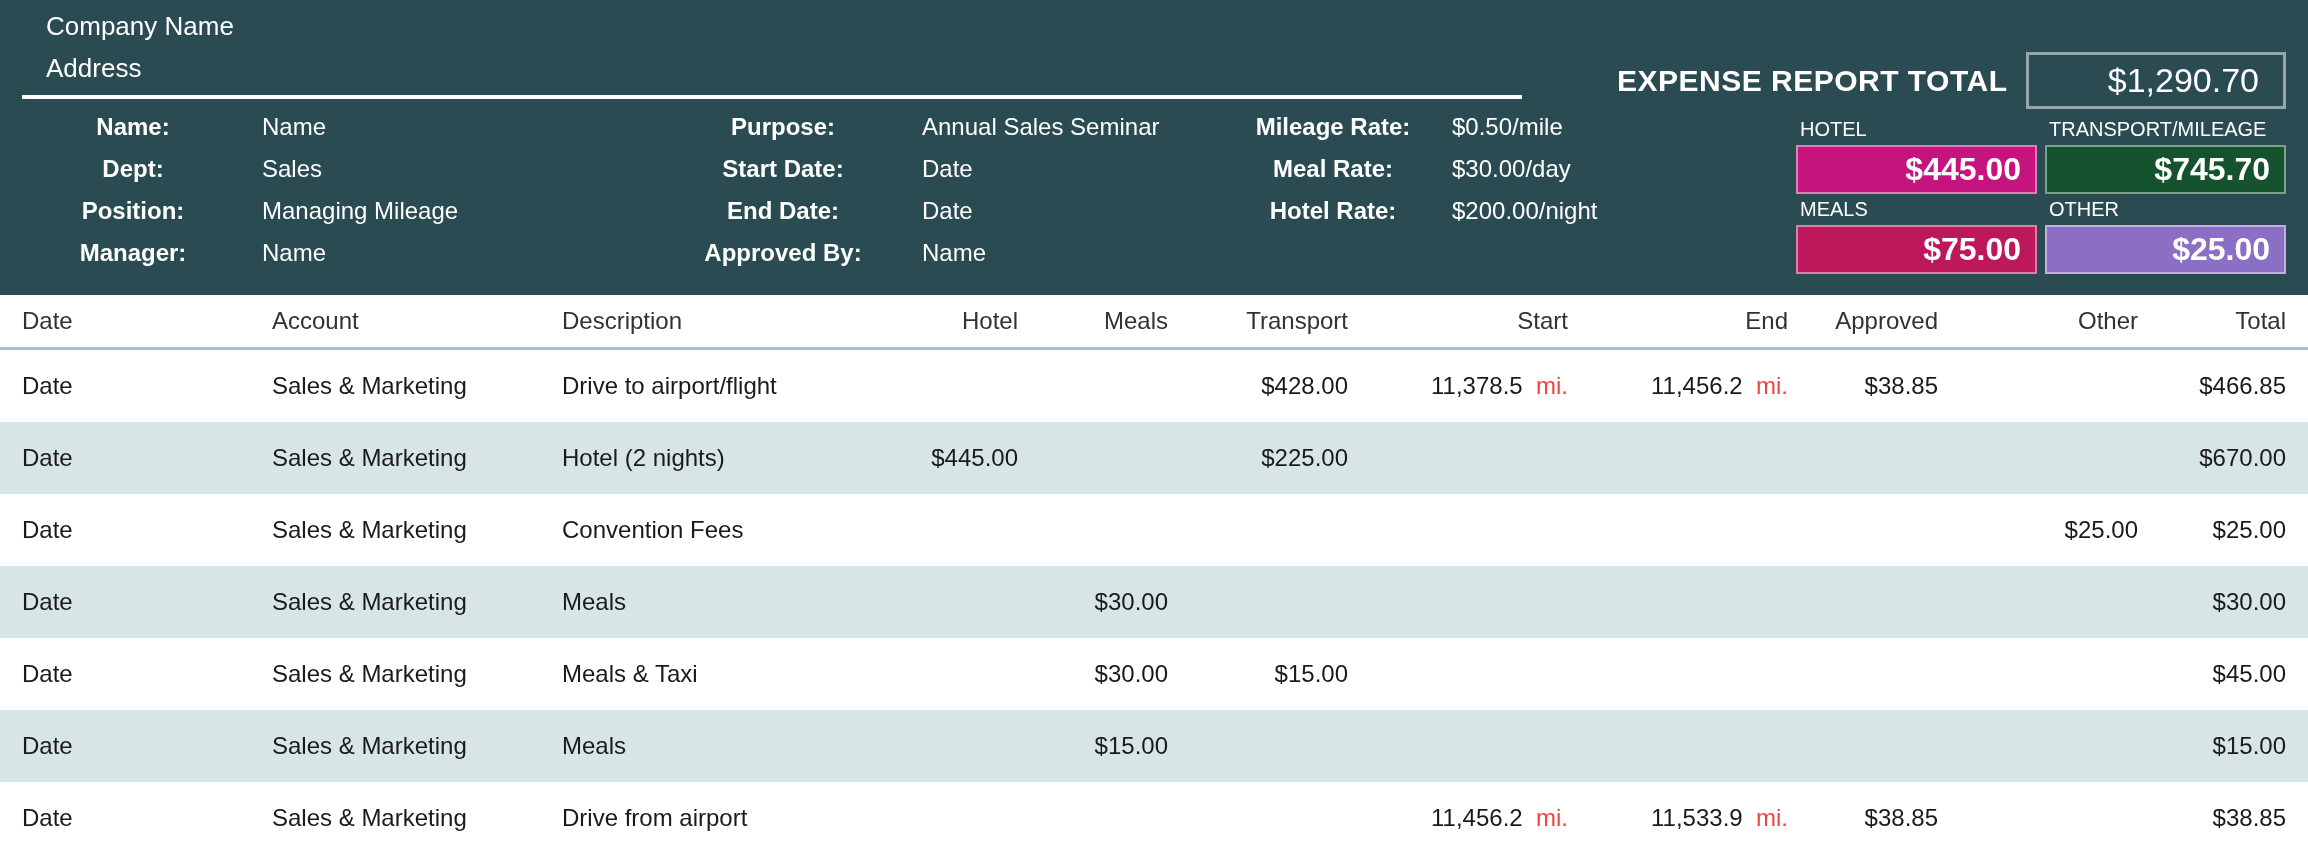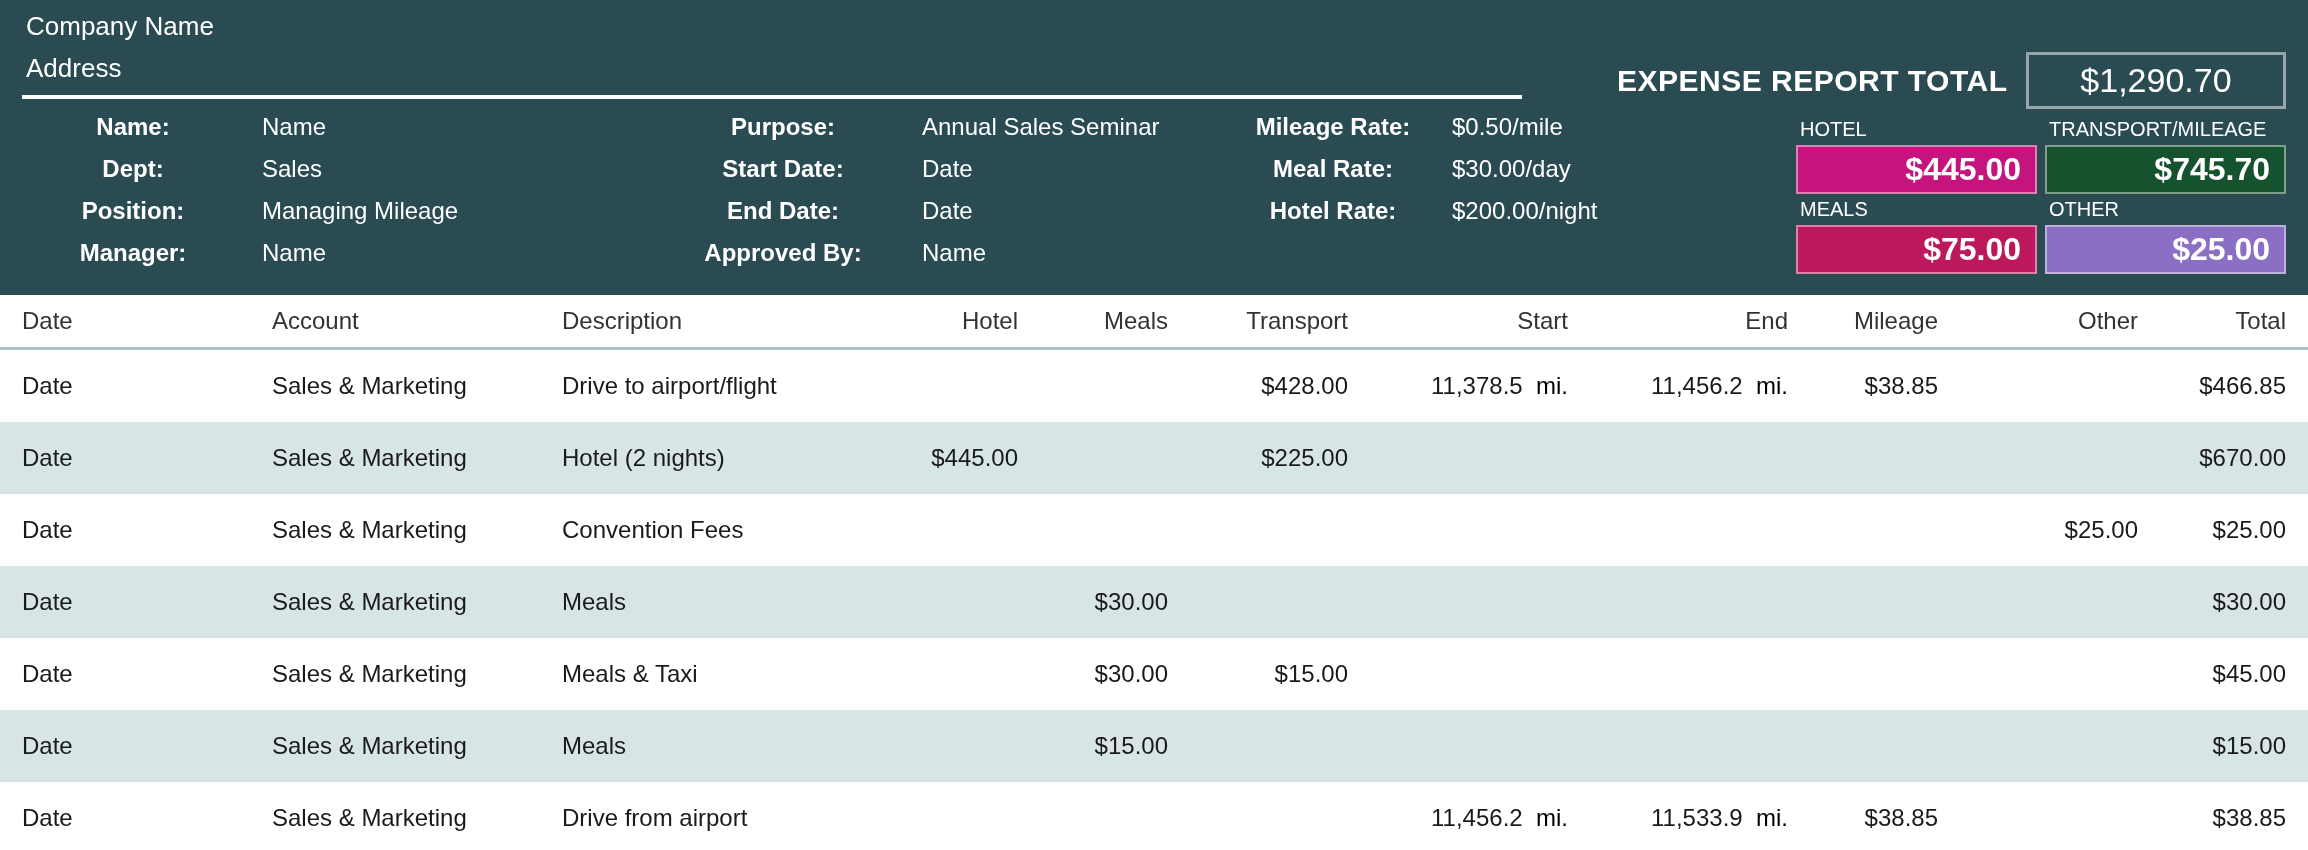--- a/index.html
+++ b/index.html
@@ -23,21 +23,21 @@
   .report-title {
     font-size: 54px;
     font-weight: 300;
     width: 540px;
     line-height: 1.2;
   }
   .company-block {
     font-size: 26px;
     font-weight: 400;
     line-height: 1.6;
-    margin-left: 4px;
+    margin-left: 24px;
   }
   .title-underline {
     height: 4px;
     background: #fff;
     width: 1500px;
     margin-top: 6px;
     margin-bottom: 14px;
   }
   .info-grid {
     display: grid;
@@ -45,21 +45,21 @@
     row-gap: 14px;
     font-size: 24px;
   }
   .info-label { text-align: center; padding-right: 18px; font-weight: 600; }
   .info-value { text-align: left; font-weight: 400; }
 
   .total-block {
     position: absolute;
     top: 52px;
     right: 22px;
-    text-align: center;
+    text-align: right;
   }
   .total-label {
     display: inline-block;
     font-size: 30px;
     font-weight: 600;
     letter-spacing: 0.5px;
     vertical-align: middle;
   }
   .total-value {
     display: inline-block;
@@ -115,21 +115,21 @@
   }
   table.expenses th.num, table.expenses td.num { text-align: right; padding-right: 22px; }
   table.expenses tbody td {
     padding: 22px 10px 22px 22px;
     color: #1a1a1a;
     vertical-align: middle;
   }
   table.expenses tbody tr.even { background: #fff; }
   table.expenses tbody tr.odd  { background: #d7e5e7; }
   .over { color: #d40000; }
-  .mi-unit { color: #000000; }
+  .mi-unit { color: #ef4444; }
 </style>
 </head>
 <body>
 
 <div class="header">
   <div class="title-row">
     <div class="company-block">
       <div>Company Name</div>
       <div>Address</div>
     </div>
@@ -200,21 +200,21 @@
   <thead>
     <tr>
       <th>Date</th>
       <th>Account</th>
       <th>Description</th>
       <th class="num">Hotel</th>
       <th class="num">Meals</th>
       <th class="num">Transport</th>
       <th class="num">Start</th>
       <th class="num">End</th>
-      <th class="num">Mileage</th>
+      <th class="num">Approved</th>
       <th class="num">Other</th>
       <th class="num">Total</th>
     </tr>
   </thead>
   <tbody id="expense-body">
       <tr class="even">
         <td>Date</td>
         <td>Sales &amp; Marketing</td>
         <td>Drive to airport/flight</td>
         <td class="num"></td>

